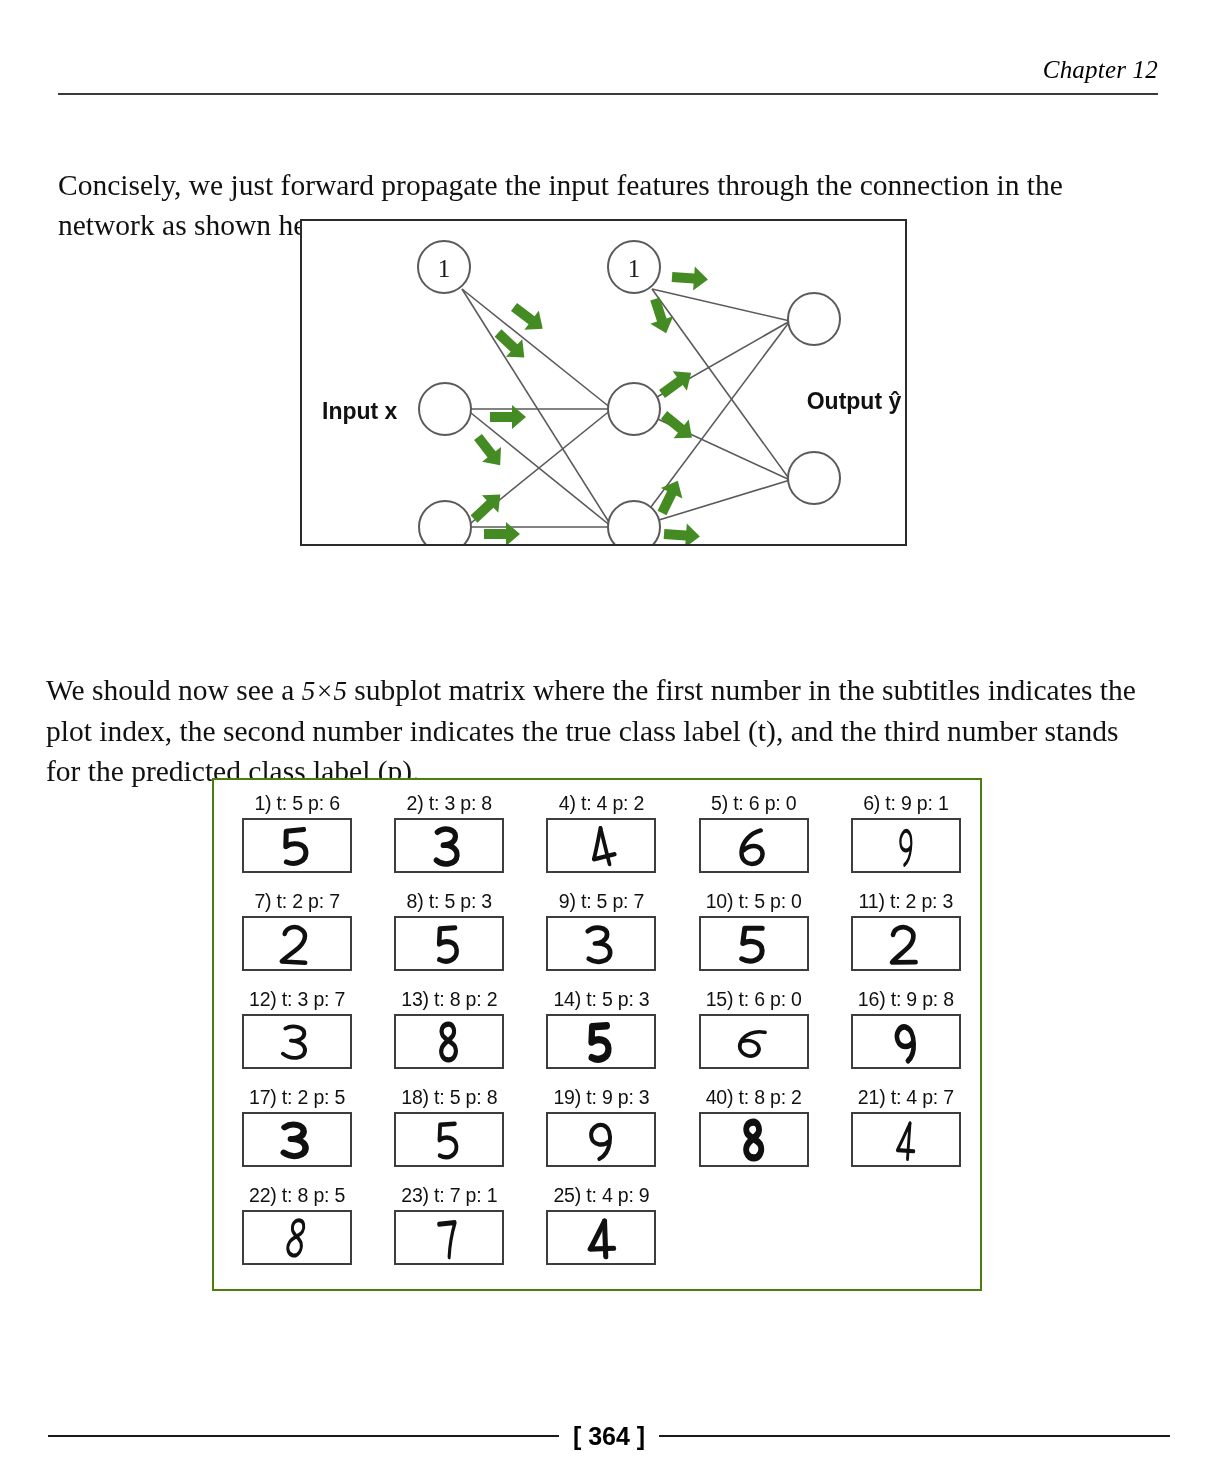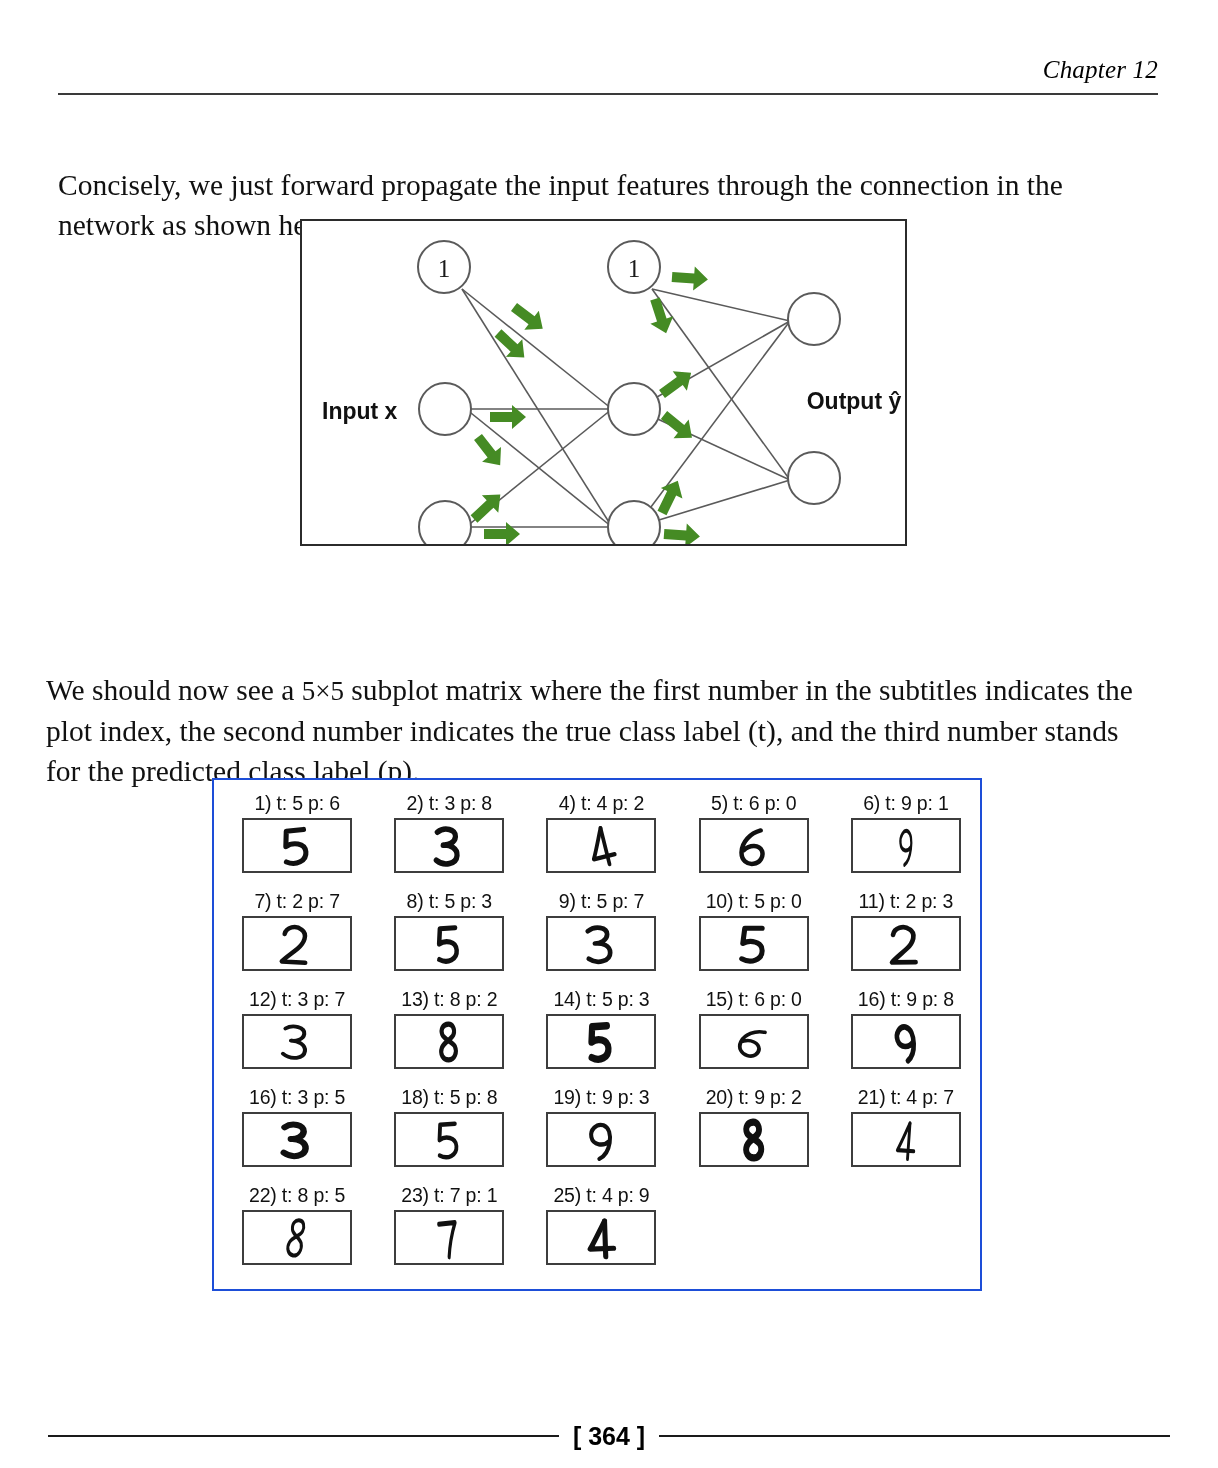--- a/index.html
+++ b/index.html
@@ -57,20 +57,21 @@
     width: 1075px;
     margin-top: 48px;
   }
   #subplot-paragraph {
     left: 46px;
     top: 640px;
     width: 1090px;
   }
   .math-inline {
     font-size: 27px;
+    font-style: italic;
   }
 
   
   #nn-figure {
     position: absolute;
     left: 300px;
     top: 219px;
     width: 607px;
     height: 327px;
     border: 2px solid #2b2b2b;
@@ -108,21 +109,21 @@
     stroke: none;
   }
 
   
   #subplot-figure {
     position: absolute;
     left: 212px;
     top: 778px;
     width: 770px;
     height: 513px;
-    border: 2px solid #1d4ed8;
+    border: 2px solid #4d7c0f;
     background: #ffffff;
     box-sizing: border-box;
     padding: 12px 7px 12px 16px;
   }
   #subplot-grid {
     display: grid;
     grid-template-columns: repeat(5, 1fr);
     grid-template-rows: repeat(5, 1fr);
     column-gap: 18px;
     row-gap: 5px;
@@ -442,21 +443,21 @@
         <div class="subplot-caption">16) t: 9 p: 8</div>
         <div class="subplot-image">
           <svg width="106" height="51" viewBox="0 0 60 50">
             <g transform="translate(30,25) rotate(-8) scale(0.8,1) translate(-30,-25)">
               <path class="digit-stroke" d="M39 26 C33 32 22 31 20 23 C18 16 25 9 32 11 C38 13 40 20 39 28 C38 36 35 41 29 44" stroke-width="5.6"></path>
             </g>
           </svg>
         </div>
       </div>
       <div class="subplot-cell">
-        <div class="subplot-caption">16) t: 3 p: 5</div>
+        <div class="subplot-caption">17) t: 2 p: 5</div>
         <div class="subplot-image">
           <svg width="106" height="51" viewBox="0 0 60 50">
             <g transform="translate(30,25) rotate(4) scale(1,0.92) translate(-30,-25)">
               <path class="digit-stroke" d="M17 13 C24 7 36 9 36 16 C36 22 29 25 24 25 C31 24 39 27 39 34 C39 42 27 46 18 40" stroke-width="6.4"></path>
             </g>
           </svg>
         </div>
       </div>
       <div class="subplot-cell">
         <div class="subplot-caption">18) t: 5 p: 8</div>
@@ -472,21 +473,21 @@
         <div class="subplot-caption">19) t: 9 p: 3</div>
         <div class="subplot-image">
           <svg width="106" height="51" viewBox="0 0 60 50">
             <g transform="translate(30,25) rotate(2) scale(0.95,1) translate(-30,-25)">
               <path class="digit-stroke" d="M39 26 C33 32 22 31 20 23 C18 16 25 9 32 11 C38 13 40 20 39 28 C38 36 35 41 29 44" stroke-width="4.2"></path>
             </g>
           </svg>
         </div>
       </div>
       <div class="subplot-cell">
-        <div class="subplot-caption">20) t: 9 p: 2</div>
+        <div class="subplot-caption">40) t: 8 p: 2</div>
         <div class="subplot-image">
           <svg width="106" height="51" viewBox="0 0 60 50">
             <g transform="translate(30,25) rotate(-3) scale(0.82,1) translate(-30,-25)">
               <path class="digit-stroke" d="M30 8 C23 8 20 13 22 18 C24 23 34 25 37 30 C40 36 36 43 29 43 C22 43 18 37 21 31 C24 25 34 23 36 18 C38 13 35 8 30 8 Z" stroke-width="7"></path>
             </g>
           </svg>
         </div>
       </div>
       <div class="subplot-cell">
         <div class="subplot-caption">21) t: 4 p: 7</div>

